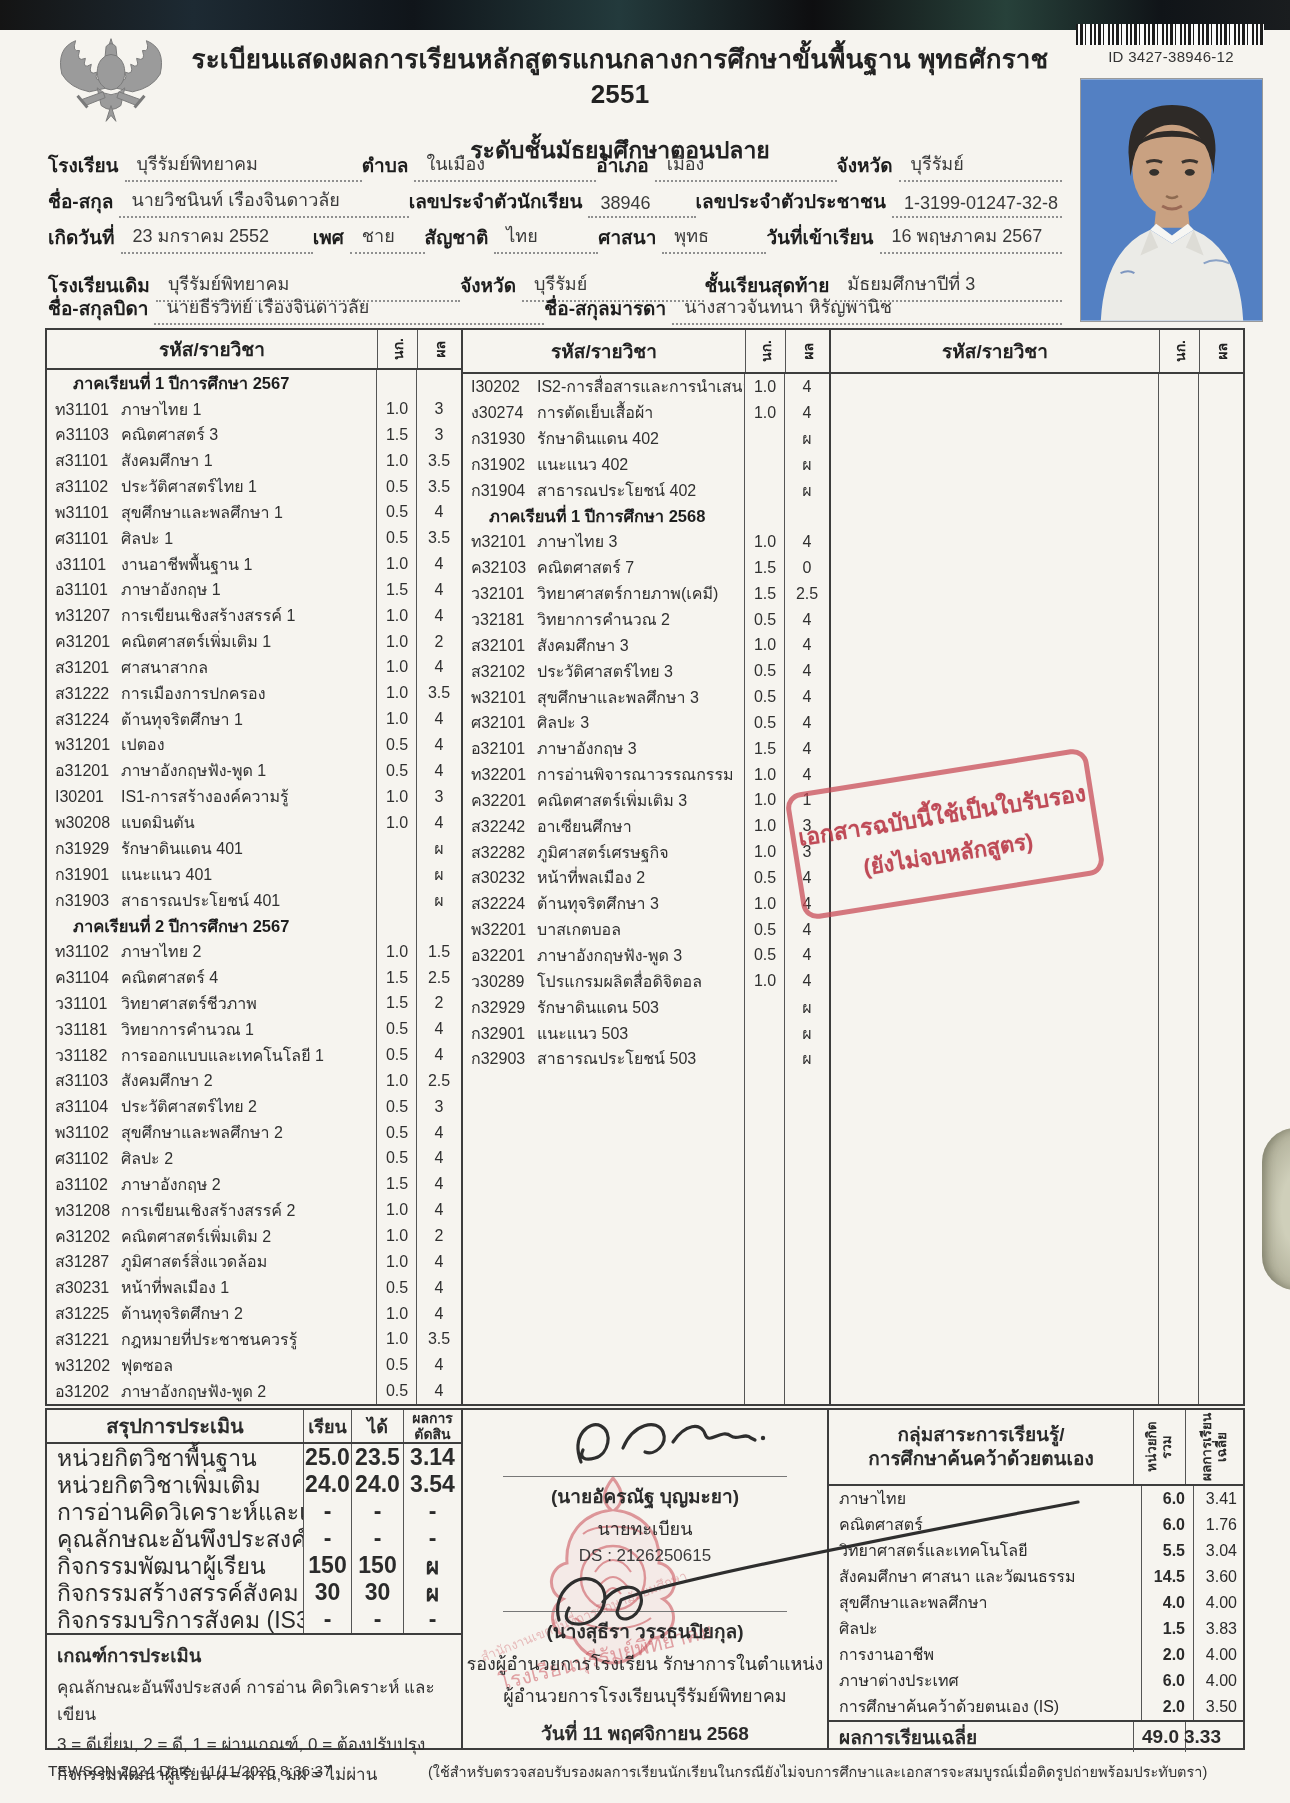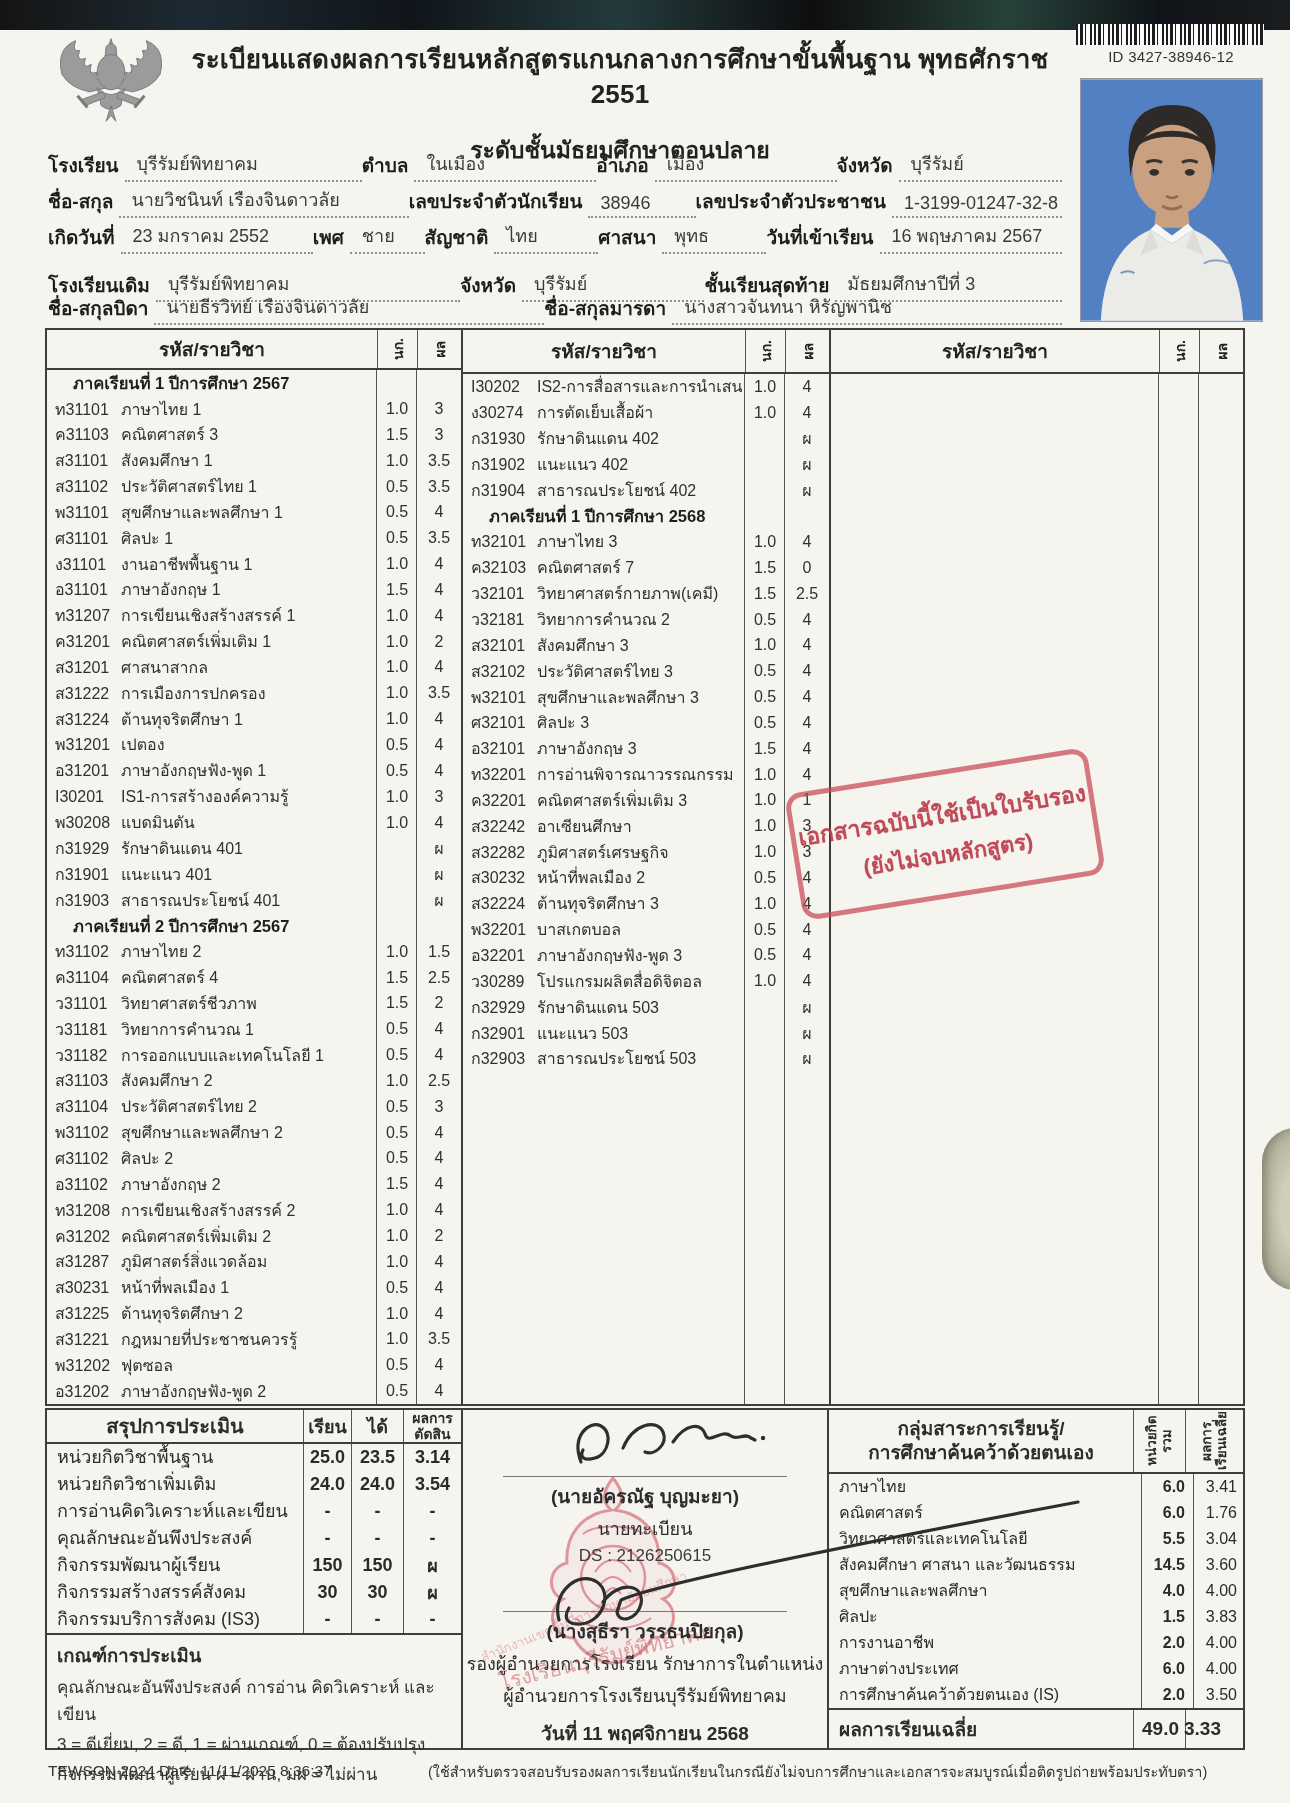--- a/index.html
+++ b/index.html
@@ -72,40 +72,40 @@
   .p-left { width:414px; display:flex; flex-direction:column; }
   .p-mid  { width:368px; border-left:2px solid #3d3d3d; border-right:2px solid #3d3d3d; }
   .p-right{ flex:1; display:flex; flex-direction:column; }
   
   .sum-h { display:flex; height:50px; border-bottom:2px solid #3d3d3d; }
   .sum-h .shl { flex:1; display:flex; align-items:center; justify-content:center; font-weight:700; font-size:20px; }
   .sum-h .sha,.sum-h .shb { width:48px; display:flex; align-items:center; justify-content:center; font-weight:700; font-size:18px; border-left:1.6px solid #555; }
   .sum-h .shb { width:52px; }
   .sum-h .shc { width:58px; display:flex; flex-direction:column; align-items:center; justify-content:center; font-weight:700; font-size:14px; line-height:1.15; border-left:1.6px solid #555; }
   .sum-body { }
-  .srow { display:flex; height:27px; align-items:flex-end; font-size:18px; }
+  .srow { display:flex; height:27px; align-items:center; font-size:23px; }
   .srow .sl { flex:1; padding-left:10px; white-space:nowrap; overflow:hidden; }
   .srow .sa { width:48px; text-align:center; border-left:1.6px solid #555; align-self:stretch; display:flex; align-items:center; justify-content:center; font-weight:600; }
   .srow .sb { width:52px; text-align:center; border-left:1.6px solid #555; align-self:stretch; display:flex; align-items:center; justify-content:center; font-weight:600; }
   .srow .sc { width:58px; text-align:center; border-left:1.6px solid #555; align-self:stretch; display:flex; align-items:center; justify-content:center; font-weight:600; }
   .criteria { border-top:2px solid #3d3d3d; flex:1; padding:6px 10px 4px 10px; }
   .criteria .ct { font-weight:700; font-size:18.5px; }
   .criteria .cl { font-size:17px; margin-top:3px; color:#333; }
   
   .sig-stack { position:relative; z-index:2; height:100%; display:flex; flex-direction:column; align-items:center; text-align:center; padding-top:66px;border-radius:28px; }
   .sigline { width:78%; border-top:1.6px solid #777; }
   .sg-name { font-size:19px; font-weight:700; margin-top:4px; }
   .sg-sub  { font-size:18px; margin-top:3px; }
   .sg-ds   { font-size:17px; margin-top:3px; color:#3a3a3a; }
   .gap2 { height:66px; }
   .sg-date { font-size:19px; font-weight:700; margin-top:8px; }
   .sig-svg { position:absolute; left:0; top:0; width:368px; height:342px; overflow:visible; z-index:3; pointer-events:none; }
   .seal-svg { position:absolute; left:0; top:0; width:368px; height:342px; overflow:visible; z-index:1; pointer-events:none; }
   
-  .la-h { display:flex; height:64px; border-bottom:2px solid #3d3d3d; }
+  .la-h { display:flex; height:76px; border-bottom:2px solid #3d3d3d; }
   .la-h .lht { flex:1; display:flex; flex-direction:column; align-items:center; justify-content:center; font-weight:700; font-size:19px; line-height:1.25; }
   .la-h .lhc,.la-h .lhg { display:flex; align-items:center; justify-content:center; border-left:1.6px solid #555; font-size:13.5px; font-weight:700; }
   .la-h .lhc { width:52px; } .la-h .lhg { width:58px; }
   .la-h .lhc span,.la-h .lhg span { writing-mode:vertical-rl; transform:rotate(180deg); text-align:center; line-height:1.1; }
   .larow { display:flex; height:26px; align-items:flex-start; font-size:16px; }
   .larow .ll { flex:1; padding-left:10px; white-space:nowrap; overflow:hidden; }
   .larow .lc { width:52px; align-self:stretch; display:flex; align-items:center; justify-content:flex-end; padding-right:8px; border-left:1.6px solid #555; font-weight:600; }
   .larow .lg { width:50px; align-self:stretch; display:flex; align-items:center; justify-content:flex-end; padding-right:6px; border-left:1.6px solid #555; font-weight:400; }
   .la-total { display:flex; flex:1; border-top:2px solid #3d3d3d; align-items:center; font-size:19px; font-weight:700; }
   .la-total .ll { flex:1; padding-left:10px; }

